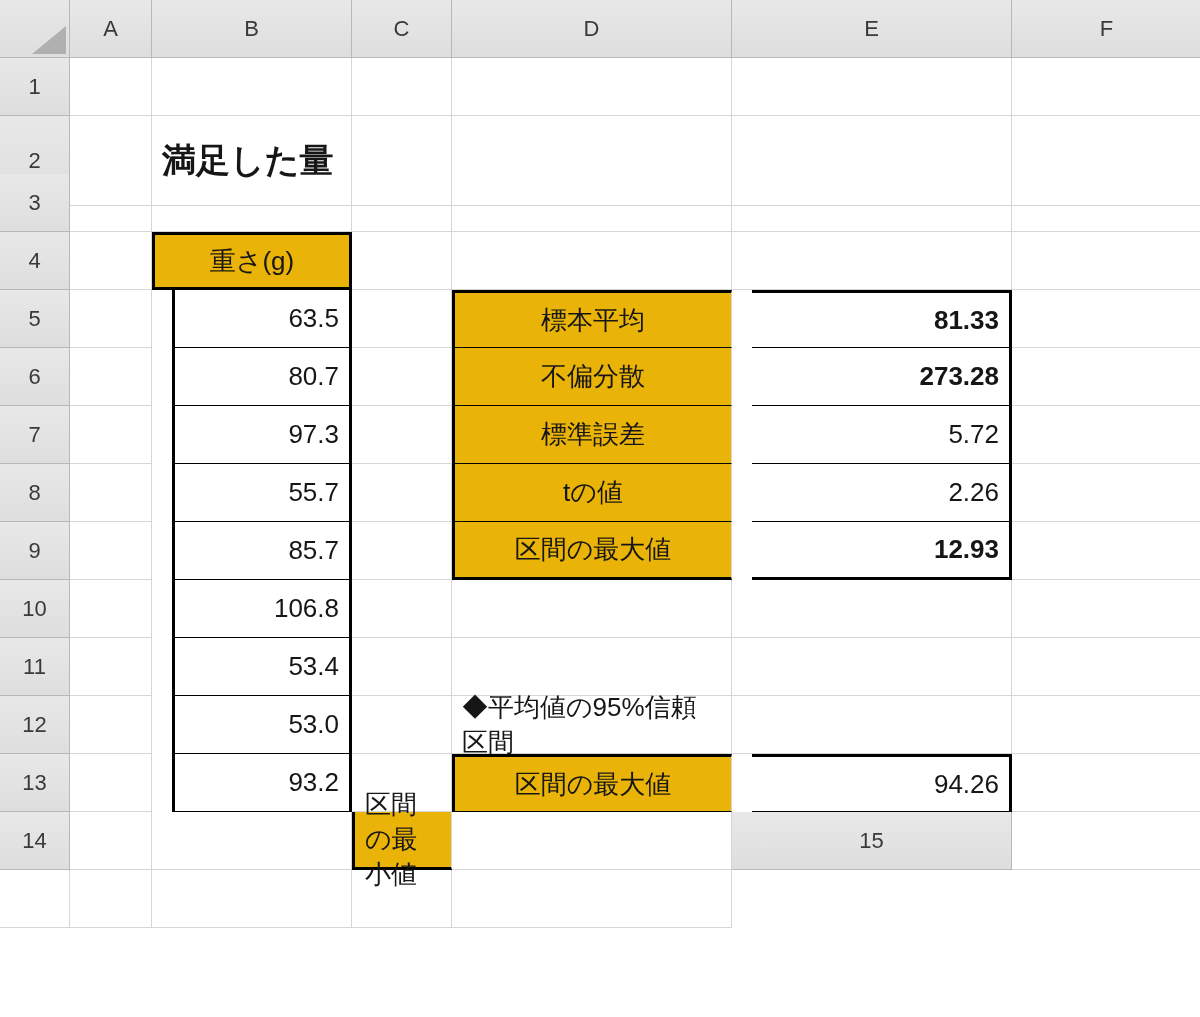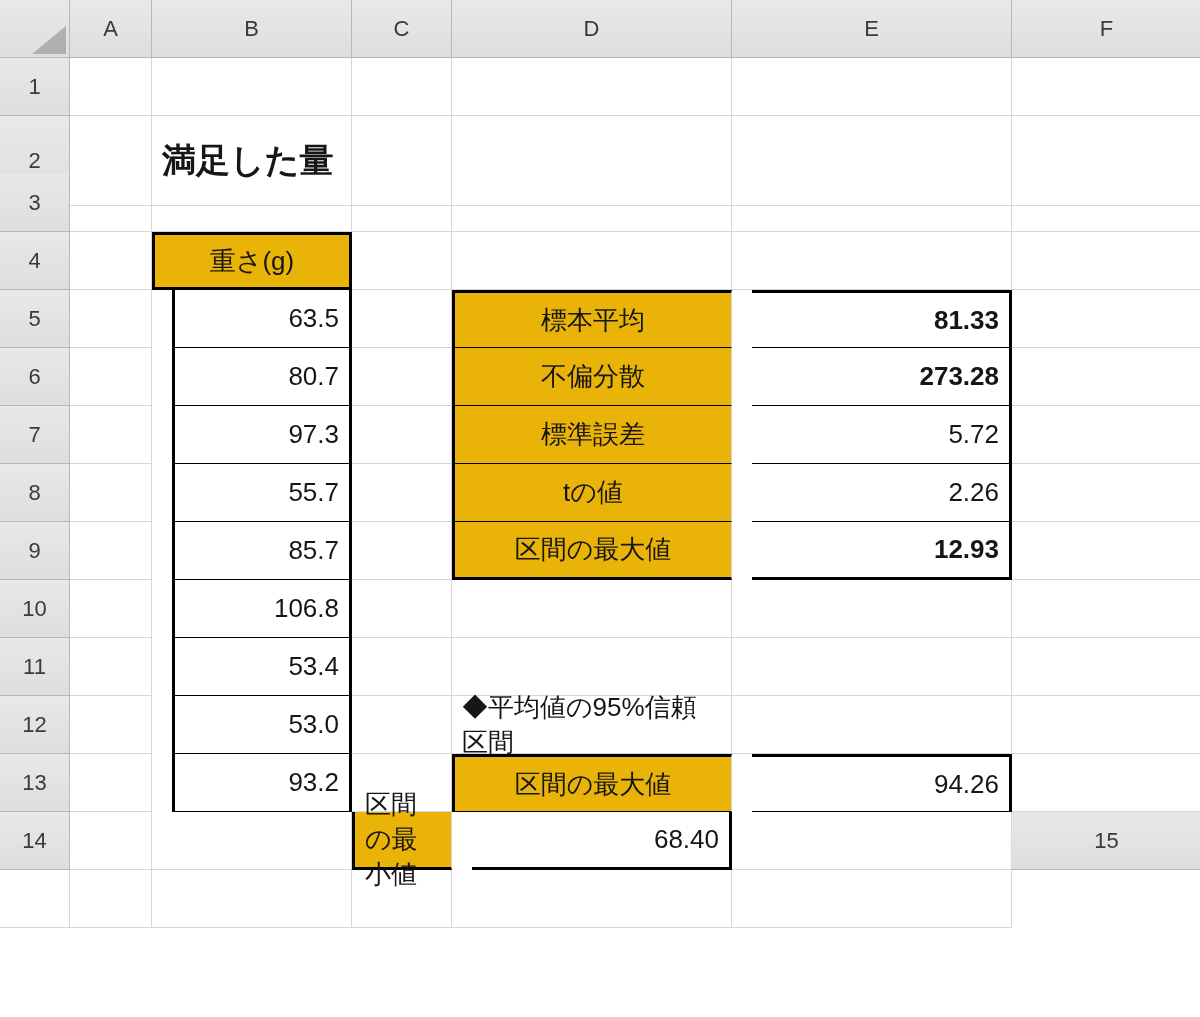--- a/index.html
+++ b/index.html
@@ -178,21 +178,20 @@
   <div class="cell right bl br bthin-b">93.2</div>
   <div class="cell"></div>
   <div class="cell shade center bt bl bthin-b">区間の最大値</div>
   <div class="cell right bt br bthin-b">94.26</div>
   <div class="cell"></div>
 
   <div class="rowhead">14</div>
   <div class="cell"></div>
   <div class="cell"></div>
   <div class="cell shade center bl bb">区間の最小値</div>
-  <div class="cell right br bb">68.40</div>
   <div class="cell"></div>
 
   <div class="rowhead">15</div>
   <div class="cell"></div>
   <div class="cell"></div>
   <div class="cell"></div>
   <div class="cell"></div>
   <div class="cell"></div>
   <div class="cell"></div>
 

